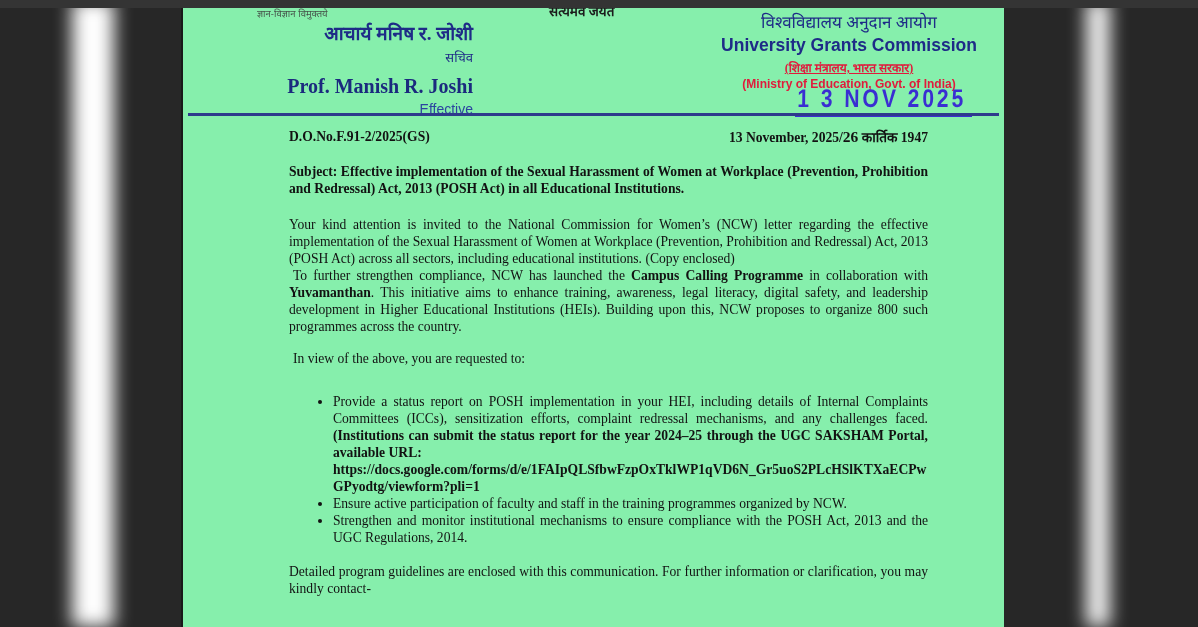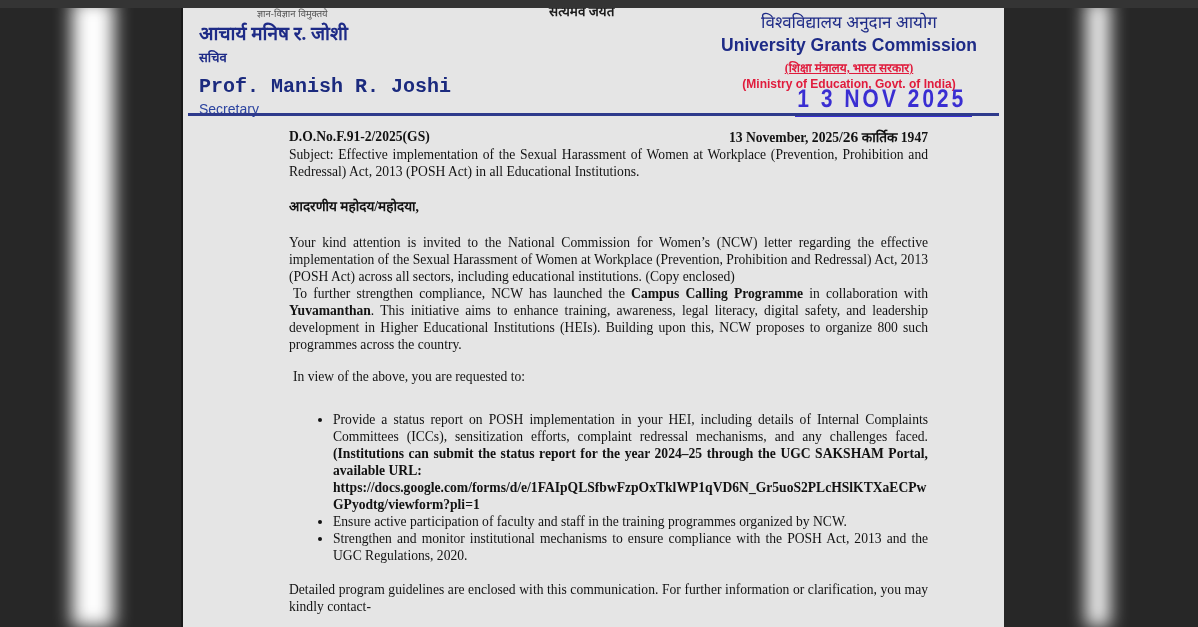--- a/index.html
+++ b/index.html
@@ -9,37 +9,37 @@
   .stage { position:absolute; inset:0; }
 
   .blur-stripe { position:absolute; top:0; bottom:0; background:#ffffff; filter:blur(9px); }
   .blur-stripe.left  { left:72px;  width:42px; }
   .blur-stripe.right { left:1086px; width:24px; opacity:0.95; }
 
   .topbar { position:absolute; top:0; left:0; right:0; height:8px; background:#343434; z-index:5; }
 
   .page {
     position:absolute; left:183px; top:8px; width:821px; height:619px;
-    background:#e5e5e5; overflow:hidden; z-index:3;
+    background:#86efac; overflow:hidden; z-index:3;
     box-shadow:-2px 0 0 rgba(0,0,0,0.35);
   }
 
   
   .motto {
     position:absolute; top:-1px; left:74px; font-size:9.5px; color:#3a3a3a;
     font-family:"Liberation Sans", sans-serif; opacity:.85; filter:blur(.3px);
   }
   .emblem-caption {
     position:absolute; top:-6px; left:366px; font-size:13.5px; font-weight:bold; color:#1c1c1c;
   }
-  .sender { position:absolute; top:0; left:16px; width:274px; text-align:left; }
+  .sender { position:absolute; top:0; left:16px; width:274px; text-align:right; }
   .sender-name-hi { margin-top:12px; font-size:19px; font-weight:bold; color:#1e2b87; }
-  .sender-title-hi { margin-top:2px; font-size:13px; font-weight:bold; color:#1e2b87; }
+  .sender-title-hi { margin-top:2px; font-size:13px; font-weight:normal; color:#1e2b87; }
   .sender-name-en { margin-top:9px; font-size:20px; font-weight:bold; color:#1b2a7e;
-    font-family:Liberation Mono, monospace; }
+    font-family:Liberation Serif, serif; }
   .sender-title-en { margin-top:3px; font-size:14px; color:#2c44a0;
     font-family:"Liberation Sans", sans-serif; }
 
   .org { position:absolute; top:2px; left:518px; width:296px; text-align:center; }
   .org-name-hi { font-size:17px; font-weight:normal; color:#1e2b87; }
   .org-name-en { margin-top:2px; font-size:17.5px; font-weight:bold; color:#1e2b87;
     font-family:"Liberation Sans", sans-serif; }
   .org-ministry-hi { margin-top:3px; font-size:12px; font-weight:bold; color:#e01b3c;text-decoration:underline; }
   .org-ministry-en { margin-top:1px; font-size:12px; font-weight:bold; color:#e01b3c;
     font-family:"Liberation Sans", sans-serif; }
@@ -56,21 +56,21 @@
 
   
   .letter-body {
     position:absolute; top:108px; left:0; right:0;
     padding:12px 76px 0 106px;
     font-size:13.6px; line-height:17px; color:#121212; text-align:justify;
   }
   .ref-row { display:flex; justify-content:space-between; font-weight:bold; }
   .date-big { font-size:15.5px; }
   .bold { font-weight:bold; }
-  .subject { font-weight:normal; }
+  .subject { margin-top:17px; font-weight:bold; }
   .salutation { margin-top:18px; font-weight:bold; text-align:left; }
   .para1 { margin-top:19px; }
   .para2 { text-indent:4px; }
   .para3 { margin-top:15px; text-indent:4px; text-align:left; }
   ul.req-list { margin-top:26px; padding-left:44px; list-style:disc outside; }
   ul.req-list li { text-align:justify; }
   .url-line { display:block; font-weight:bold; word-break:break-all; text-align:left; }
   .closing { margin-top:17px; }
 </style>
 </head>
@@ -84,21 +84,21 @@
   <div class="page">
 
     <div class="motto">ज्ञान-विज्ञान विमुक्तये</div>
 
     <div class="emblem-caption">सत्यमेव जयते</div>
 
     <div class="sender">
       <div class="sender-name-hi">आचार्य मनिष र. जोशी</div>
       <div class="sender-title-hi">सचिव</div>
       <div class="sender-name-en">Prof. Manish R. Joshi</div>
-      <div class="sender-title-en">Secretary</div>
+      <div class="sender-title-en">Effective</div>
     </div>
 
     <div class="org">
       <div class="org-name-hi">विश्वविद्यालय अनुदान आयोग</div>
       <div class="org-name-en">University Grants Commission</div>
       <div class="org-ministry-hi">(शिक्षा मंत्रालय, भारत सरकार)</div>
       <div class="org-ministry-en">(Ministry of Education, Govt. of India)</div>
     </div>
 
     <div class="stamp">1 3 NOV  2025</div>
@@ -109,31 +109,30 @@
 
       <div class="ref-row">
         <span>D.O.No.F.91-2/2025(GS)</span>
         <span>
           <span>13 November, 2025/</span><span class="date-big">26</span><span> कार्तिक 1947</span>
         </span>
       </div>
 
       <p class="subject">Subject: Effective implementation of the Sexual Harassment of Women at Workplace (Prevention, Prohibition and Redressal) Act, 2013 (POSH Act) in all Educational Institutions.</p>
 
-      <p class="salutation">आदरणीय महोदय/महोदया,</p>
 
       <p class="para1">Your kind attention is invited to the National Commission for Women’s (NCW) letter regarding the effective implementation of the Sexual Harassment of Women at Workplace (Prevention, Prohibition and Redressal) Act, 2013 (POSH Act) across all sectors, including educational institutions. (Copy enclosed)</p>
 
       <p class="para2"><span>To further strengthen compliance, NCW has launched the </span><span class="bold">Campus Calling Programme</span><span> in collaboration with </span><span class="bold">Yuvamanthan</span><span>. This initiative aims to enhance training, awareness, legal literacy, digital safety, and leadership development in Higher Educational Institutions (HEIs). Building upon this, NCW proposes to organize 800 such programmes across the country.</span></p>
 
       <p class="para3">In view of the above, you are requested to:</p>
 
       <ul class="req-list">
         <li><span>Provide a status report on POSH implementation in your HEI, including details of Internal Complaints Committees (ICCs), sensitization efforts, complaint redressal mechanisms, and any challenges faced. </span><span class="bold">(Institutions can submit the status report for the year 2024–25 through the UGC SAKSHAM Portal, available URL:</span><span class="url-line">https://docs.google.com/forms/d/e/1FAIpQLSfbwFzpOxTklWP1qVD6N_Gr5uoS2PLcHSlKTXaECPwGPyodtg/viewform?pli=1</span></li>
         <li>Ensure active participation of faculty and staff in the training programmes organized by NCW.</li>
-        <li>Strengthen and monitor institutional mechanisms to ensure compliance with the POSH Act, 2013 and the UGC Regulations, 2020.</li>
+        <li>Strengthen and monitor institutional mechanisms to ensure compliance with the POSH Act, 2013 and the UGC Regulations, 2014.</li>
       </ul>
 
       <p class="closing">Detailed program guidelines are enclosed with this communication. For further information or clarification, you may kindly contact-</p>
 
     </div>
   </div>
 </div>
 
 </body></html>

